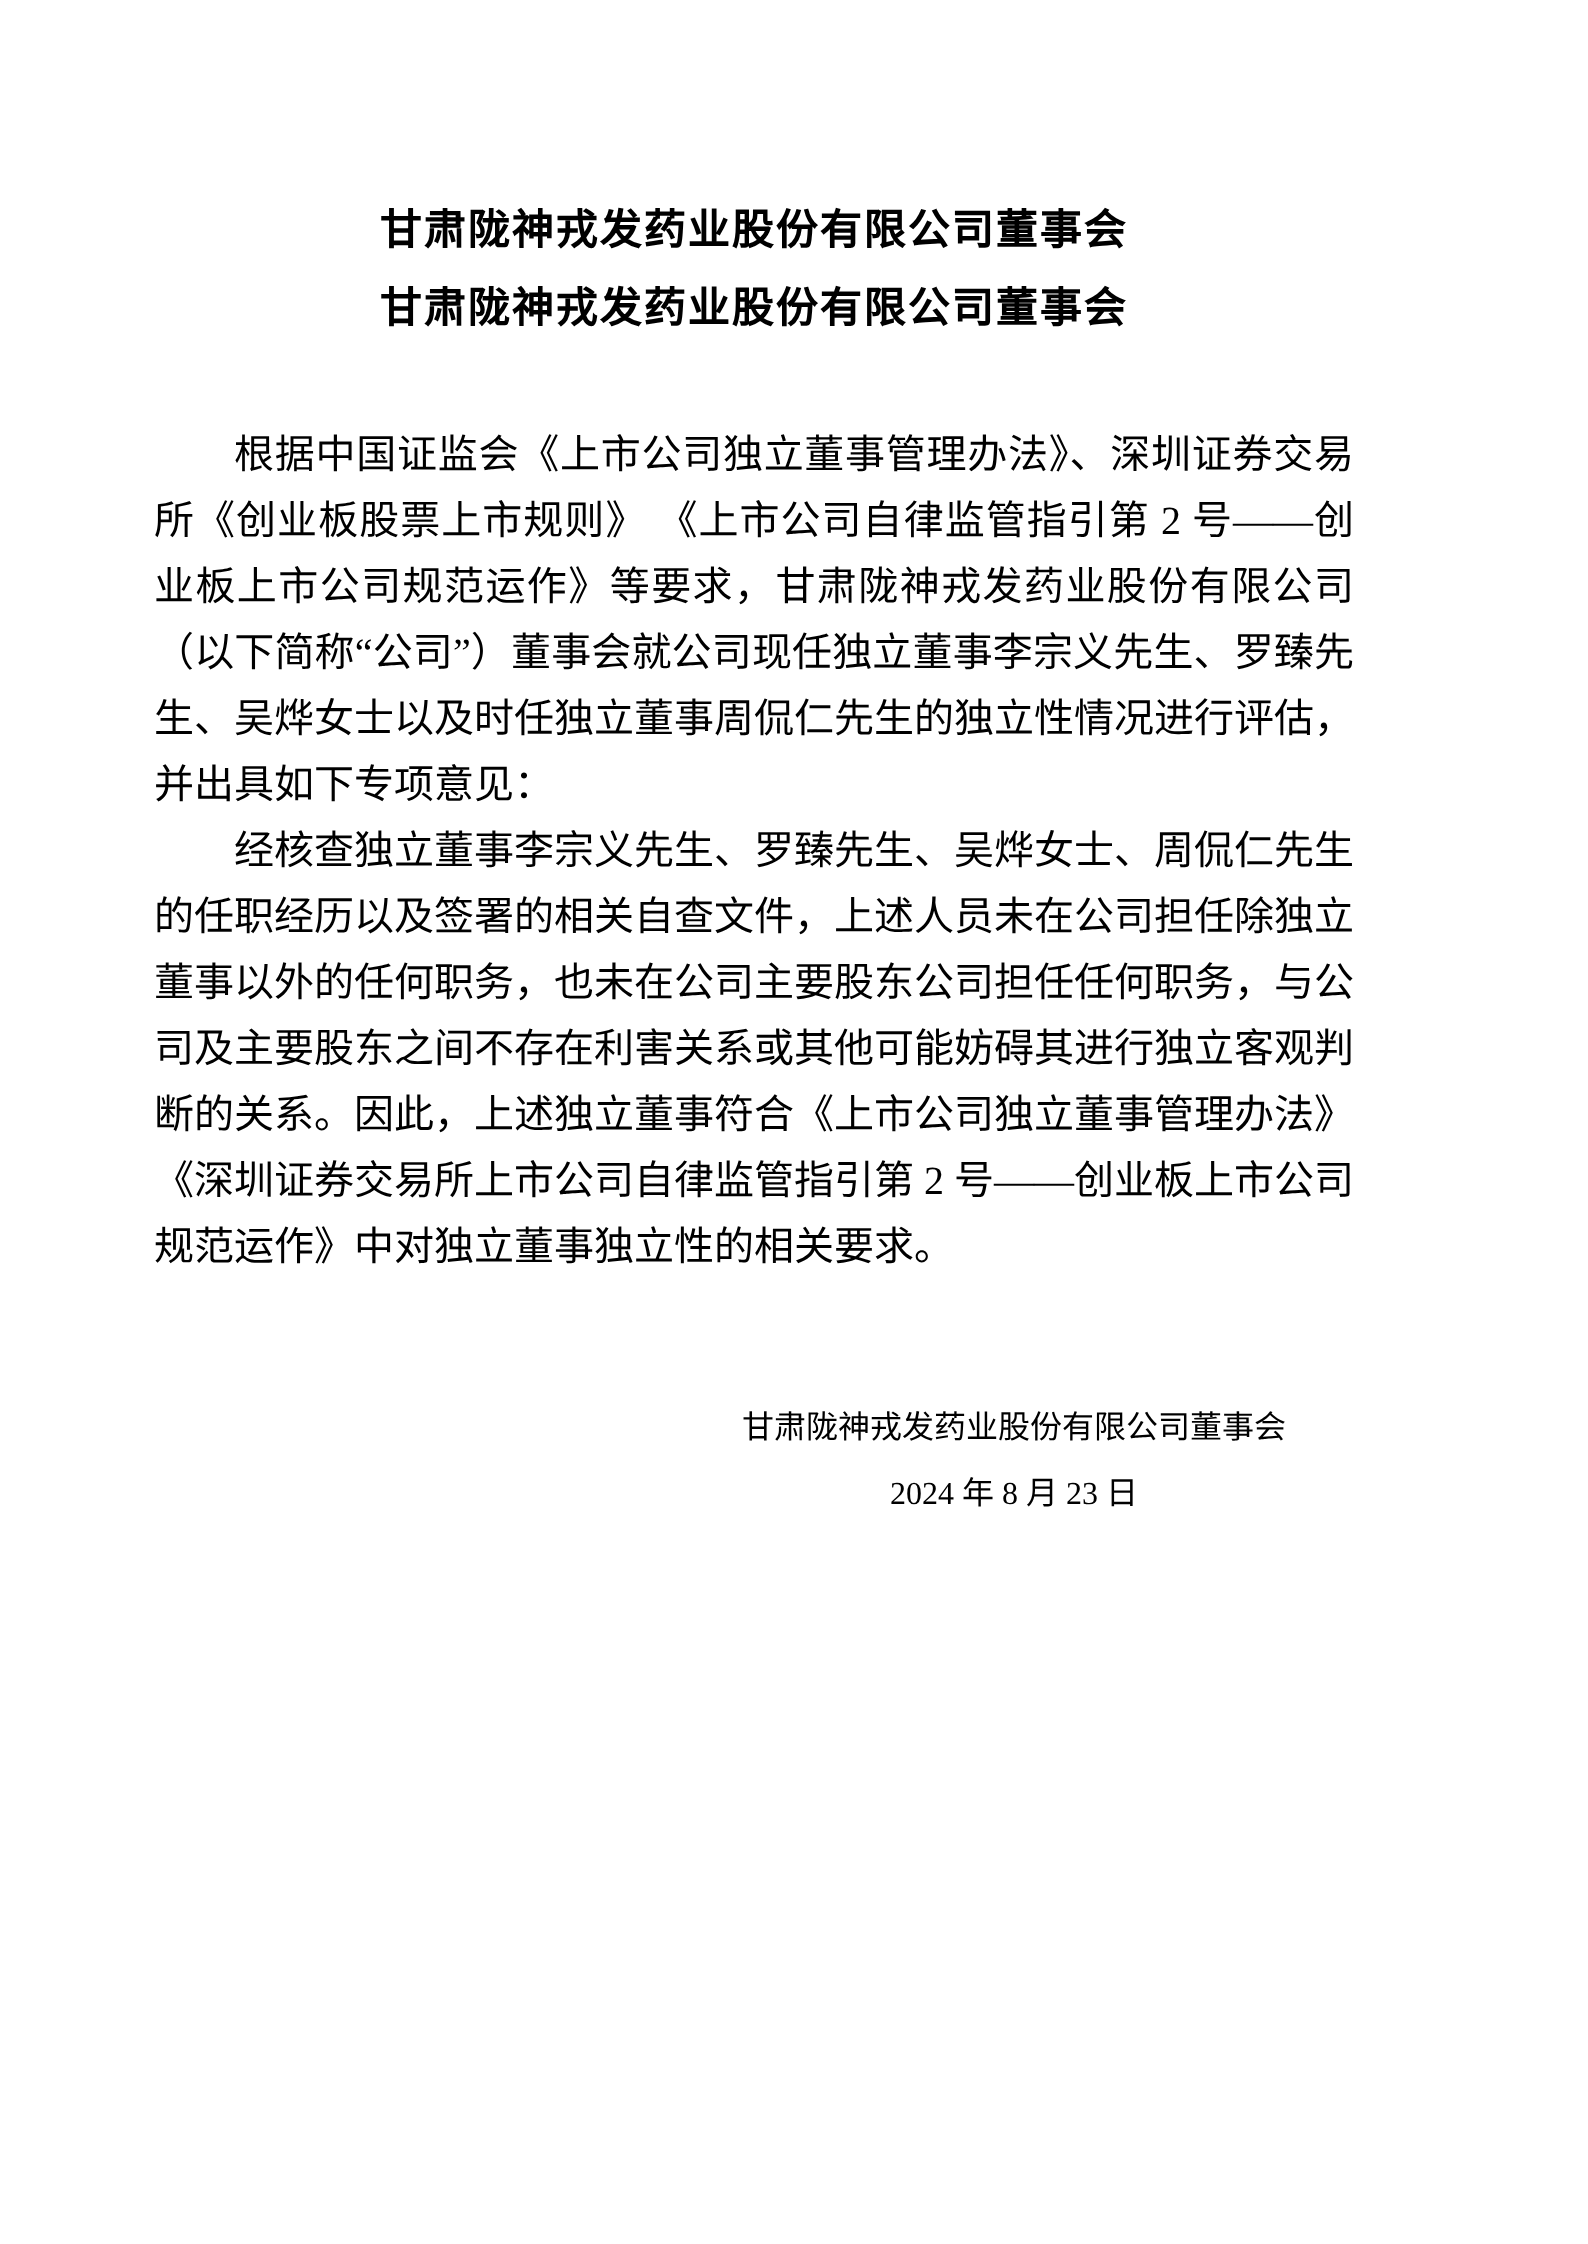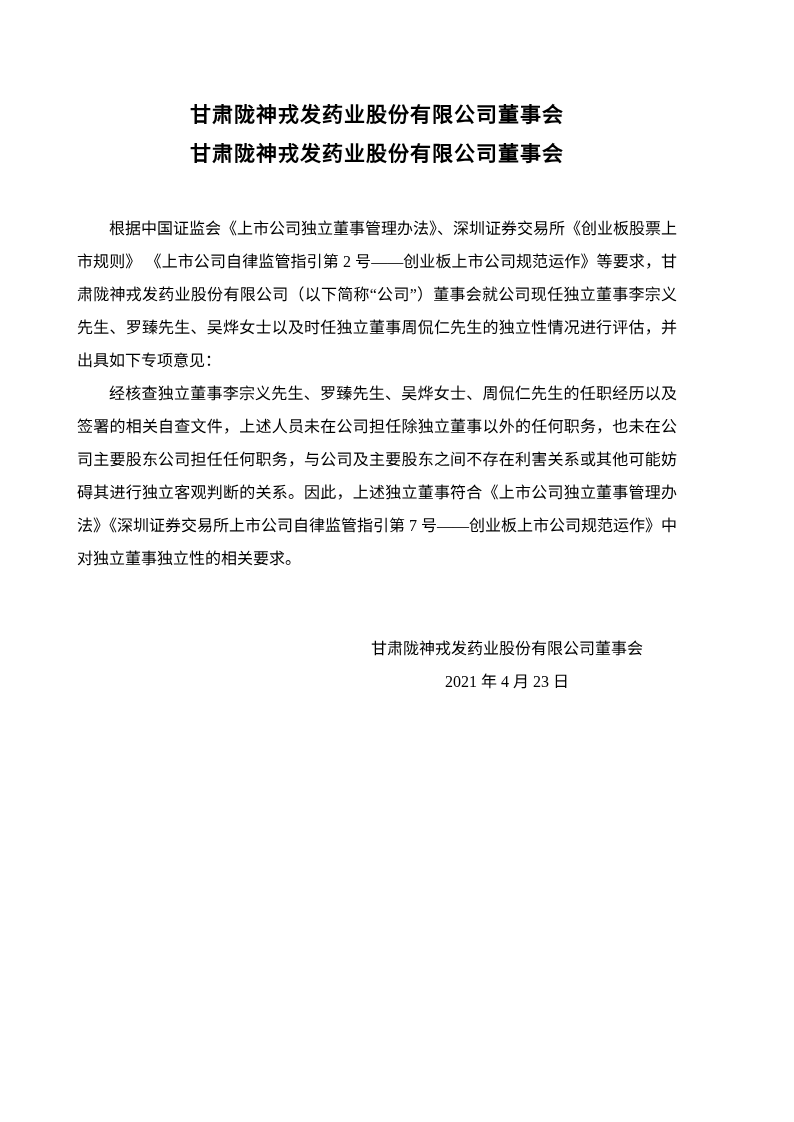--- a/index.html
+++ b/index.html
@@ -20,21 +20,21 @@
     .doc-title {
       font-size: 21px;
       font-weight: bold;
       text-align: center;
       line-height: 39px;
       letter-spacing: 1px;
       margin-bottom: 38px;
     }
     .doc-title .title-line { white-space: nowrap; }
     .body-para {
-      font-size: 16px;
+      font-size: 20px;
       line-height: 33px;
       text-align: justify;
       text-indent: 2em;
       word-break: break-all;
     }
     .signature {
       margin-top: 57px;
       margin-left: auto;
       margin-right: 34px;
       width: fit-content;
@@ -49,20 +49,20 @@
 
 <div class="page">
 
   <div class="doc-title">
     <div class="title-line">甘肃陇神戎发药业股份有限公司董事会</div>
     <div class="title-line">甘肃陇神戎发药业股份有限公司董事会</div>
   </div>
 
   <p class="body-para">根据中国证监会《上市公司独立董事管理办法》、深圳证券交易所《创业板股票上市规则》 《上市公司自律监管指引第 2 号——创业板上市公司规范运作》等要求，甘肃陇神戎发药业股份有限公司（以下简称“公司”）董事会就公司现任独立董事李宗义先生、罗臻先生、吴烨女士以及时任独立董事周侃仁先生的独立性情况进行评估，并出具如下专项意见：</p>
 
-  <p class="body-para">经核查独立董事李宗义先生、罗臻先生、吴烨女士、周侃仁先生的任职经历以及签署的相关自查文件，上述人员未在公司担任除独立董事以外的任何职务，也未在公司主要股东公司担任任何职务，与公司及主要股东之间不存在利害关系或其他可能妨碍其进行独立客观判断的关系。因此，上述独立董事符合《上市公司独立董事管理办法》《深圳证券交易所上市公司自律监管指引第 7 号——创业板上市公司规范运作》中对独立董事独立性的相关要求。</p>
+  <p class="body-para">经核查独立董事李宗义先生、罗臻先生、吴烨女士、周侃仁先生的任职经历以及签署的相关自查文件，上述人员未在公司担任除独立董事以外的任何职务，也未在公司主要股东公司担任任何职务，与公司及主要股东之间不存在利害关系或其他可能妨碍其进行独立客观判断的关系。因此，上述独立董事符合《上市公司独立董事管理办法》《深圳证券交易所上市公司自律监管指引第 2 号——创业板上市公司规范运作》中对独立董事独立性的相关要求。</p>
 
   <div class="signature">
     <div>甘肃陇神戎发药业股份有限公司董事会</div>
-    <div>2021 年 4 月 23 日</div>
+    <div>2024 年 8 月 23 日</div>
   </div>
 
 </div>
 
 </body></html>

